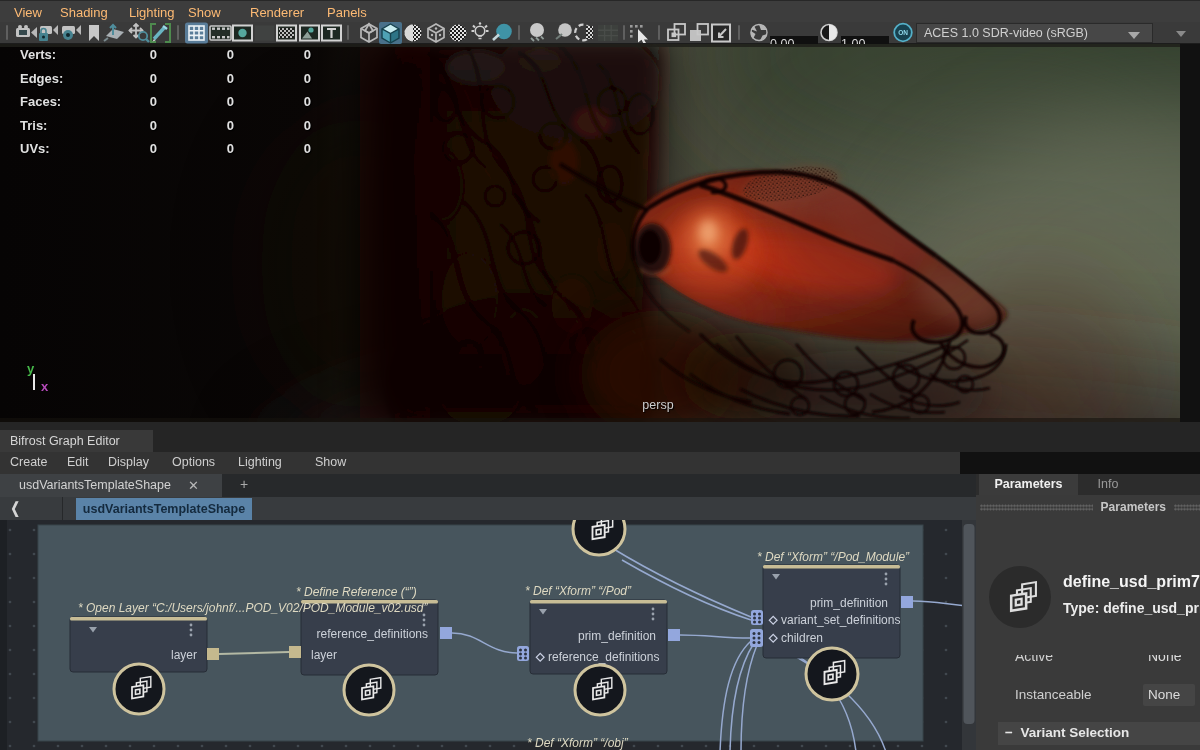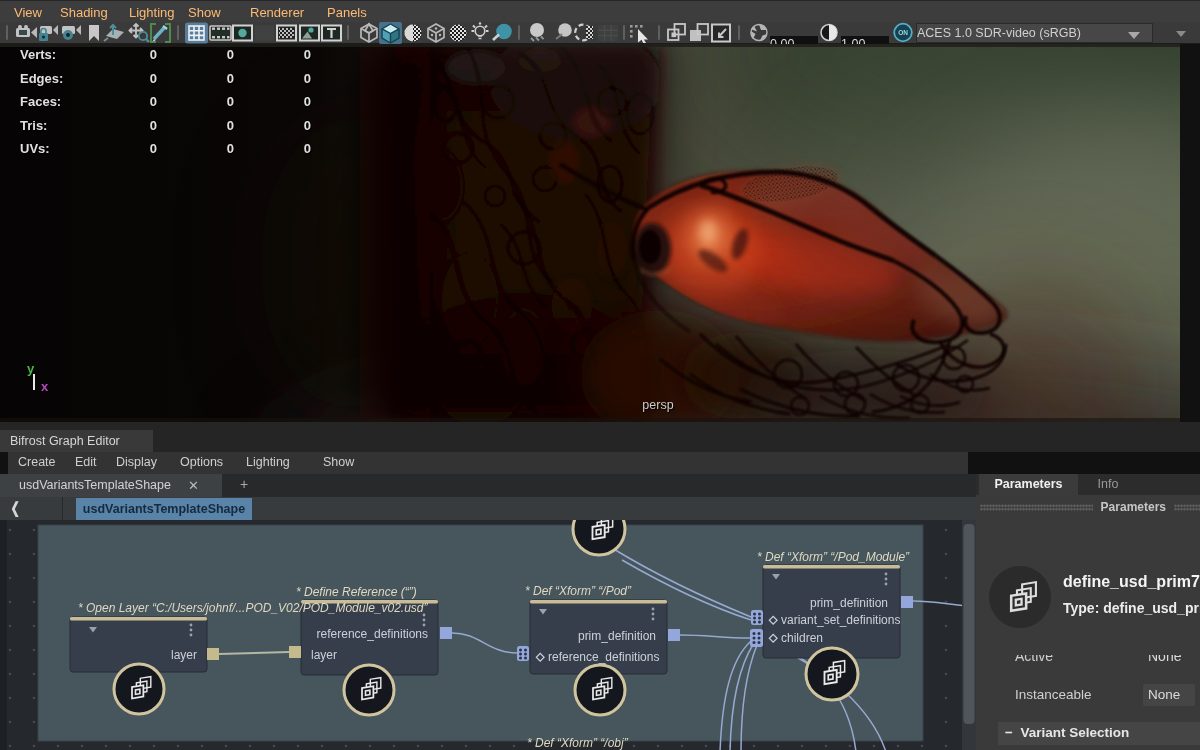--- a/index.html
+++ b/index.html
@@ -14,21 +14,21 @@
 
 #viewport{position:absolute;left:0;top:44px;width:1180px;height:378px;background:#000;overflow:hidden}
 #hud{position:absolute;left:20px;top:3px;color:#e0e0e0;font-size:13px;font-weight:bold;text-shadow:1px 1px 1px #000}
 .hudrow{position:relative;height:23.6px}
 .hudrow b{position:absolute;left:0;top:0;font-weight:bold}
 .hudrow i{position:absolute;top:0;width:20px;text-align:right;font-style:normal;font-weight:bold}
 #persp{position:absolute;left:618px;top:354px;width:80px;text-align:center;color:#cccccc;font-size:12.5px;font-weight:normal;text-shadow:1px 1px 1px #000}
 
 #bif-tabrow{position:absolute;left:0;top:422px;width:1200px;height:30px;background:#252525}
 #bif-tab{position:absolute;left:0;top:8px;width:153px;height:22px;background:#393939;color:#d6d6d6;font-size:12.5px;line-height:22px;padding-left:10px}
-#bif-menu{position:absolute;left:8px;top:452px;width:960px;height:22px;background:#333333;color:#cfcfcf;font-size:12.5px}
+#bif-menu{position:absolute;left:0;top:452px;width:960px;height:22px;background:#333333;color:#cfcfcf;font-size:12.5px}
 #bif-menu span{position:absolute;top:3px}
 #doc-tabrow{position:absolute;left:0;top:474px;width:1200px;height:23px;background:#27292b}
 #doc-tab{position:absolute;left:0;top:0;width:222px;height:23px;background:#3e4144;color:#d2d2d2;font-size:12.5px;line-height:23px}
 #crumb{position:absolute;left:0;top:497px;width:976px;height:23px;background:#383b3e}
 #crumb-box{position:absolute;left:76px;top:1px;width:176px;height:22px;background:#5a83a8;color:#142a3e;font-size:12.5px;font-weight:bold;text-align:center;line-height:22px}
 
 #graph{position:absolute;left:0;top:520px;width:976px;height:230px;background:#25282d;overflow:hidden}
 
 #rpanel{position:absolute;left:976px;top:474px;width:224px;height:276px;background:#3a3a3a;overflow:hidden}
 #rtabs{position:absolute;left:0;top:0;width:224px;height:21px;background:#2c2c2c}
@@ -256,21 +256,21 @@
 </svg>
 <div class="sep" style="left:6px"></div>
 <div class="sep" style="left:177px"></div>
 <div class="sep" style="left:347px"></div>
 <div class="sep" style="left:518px"></div>
 <div class="sep" style="left:623px"></div>
 <div class="sep" style="left:658px"></div>
 <div class="sep" style="left:738px"></div>
 <div class="tfield" style="left:770px;width:48px">0.00</div>
 <div class="tfield" style="left:841px;width:48px">1.00</div>
-<div id="aces" style="position:absolute;left:916px;top:1px;width:237px;height:20px;background:#474747;border:1px solid #2a2a2a;color:#cfcfcf;font-size:12.5px;line-height:19px;">ACES 1.0 SDR-video (sRGB)
+<div id="aces" style="position:absolute;left:916px;top:1px;width:237px;height:20px;background:#474747;border:1px solid #2a2a2a;color:#cfcfcf;font-size:12.5px;line-height:19px;padding-left:7px">ACES 1.0 SDR-video (sRGB)
 <span style="position:absolute;right:12px;top:8px;width:0;height:0;border-left:6px solid transparent;border-right:6px solid transparent;border-top:7px solid #a8a8a8"></span></div>
 <span style="position:absolute;left:1176px;top:9px;width:0;height:0;border-left:5px solid transparent;border-right:5px solid transparent;border-top:6px solid #8a8a8a"></span>
 </div>
 
 <div id="viewport">
 <svg width="1200" height="378" viewBox="0 0 1200 378" style="position:absolute;left:0;top:0">
 <defs>
 <linearGradient id="bgx" x1="0" y1="0" x2="1" y2="0">
 <stop offset="0" stop-color="#060404"></stop>
             <stop offset="0.26" stop-color="#0a0706"></stop>

